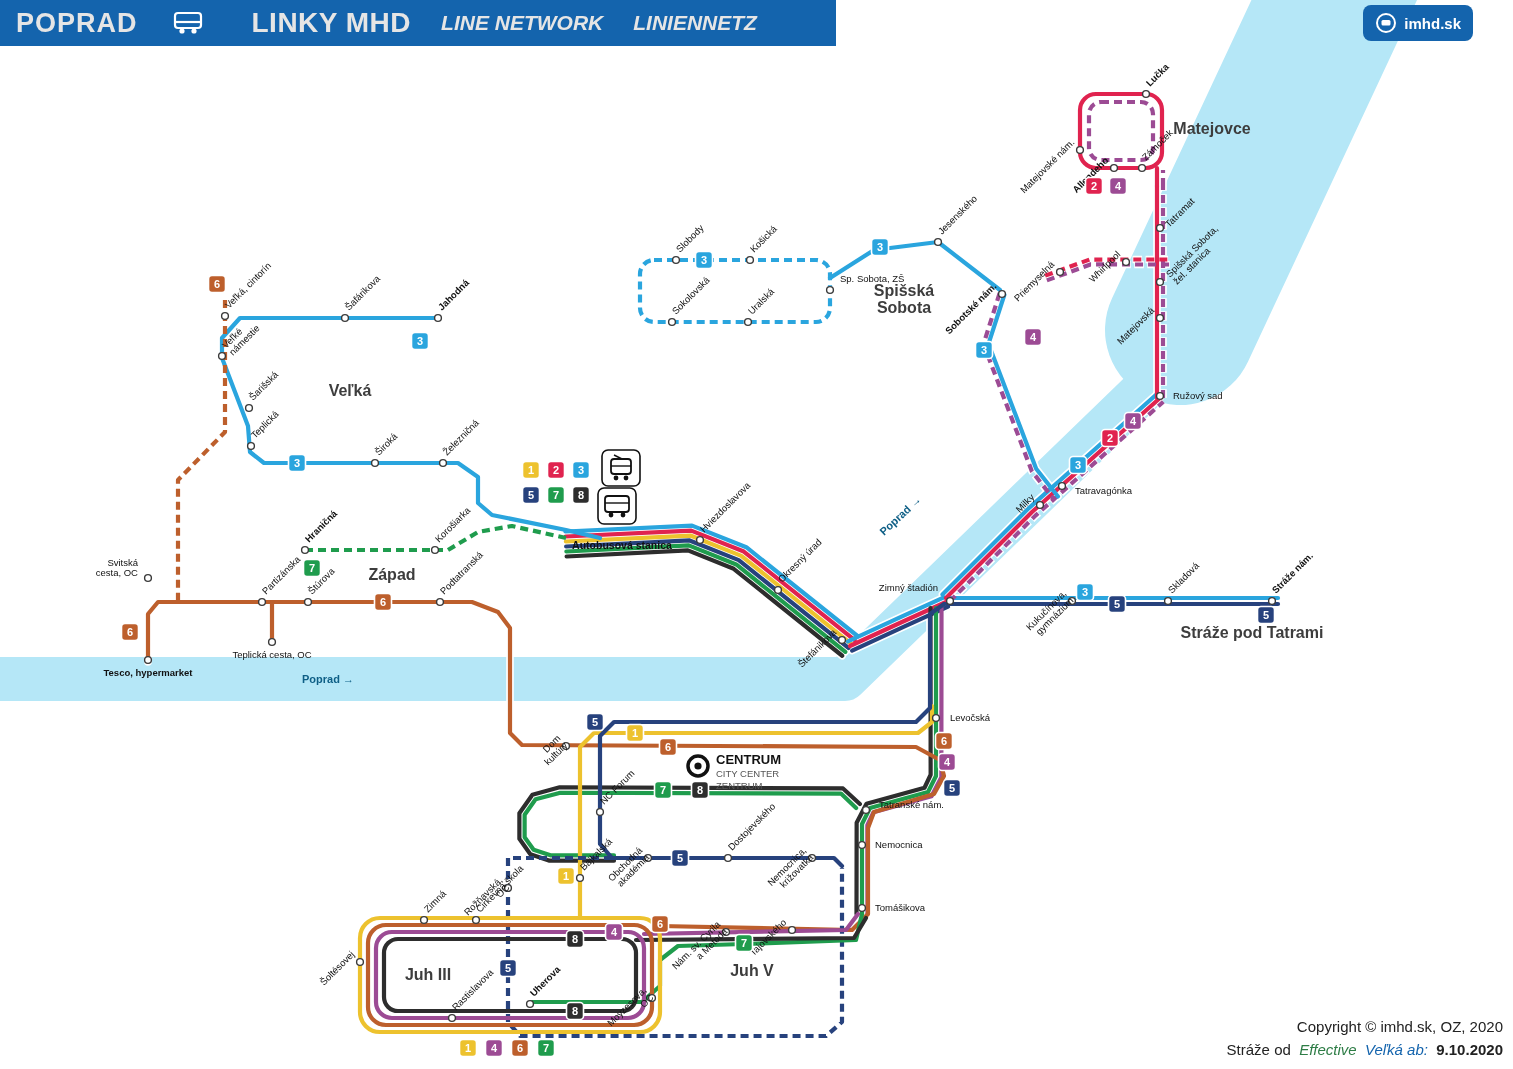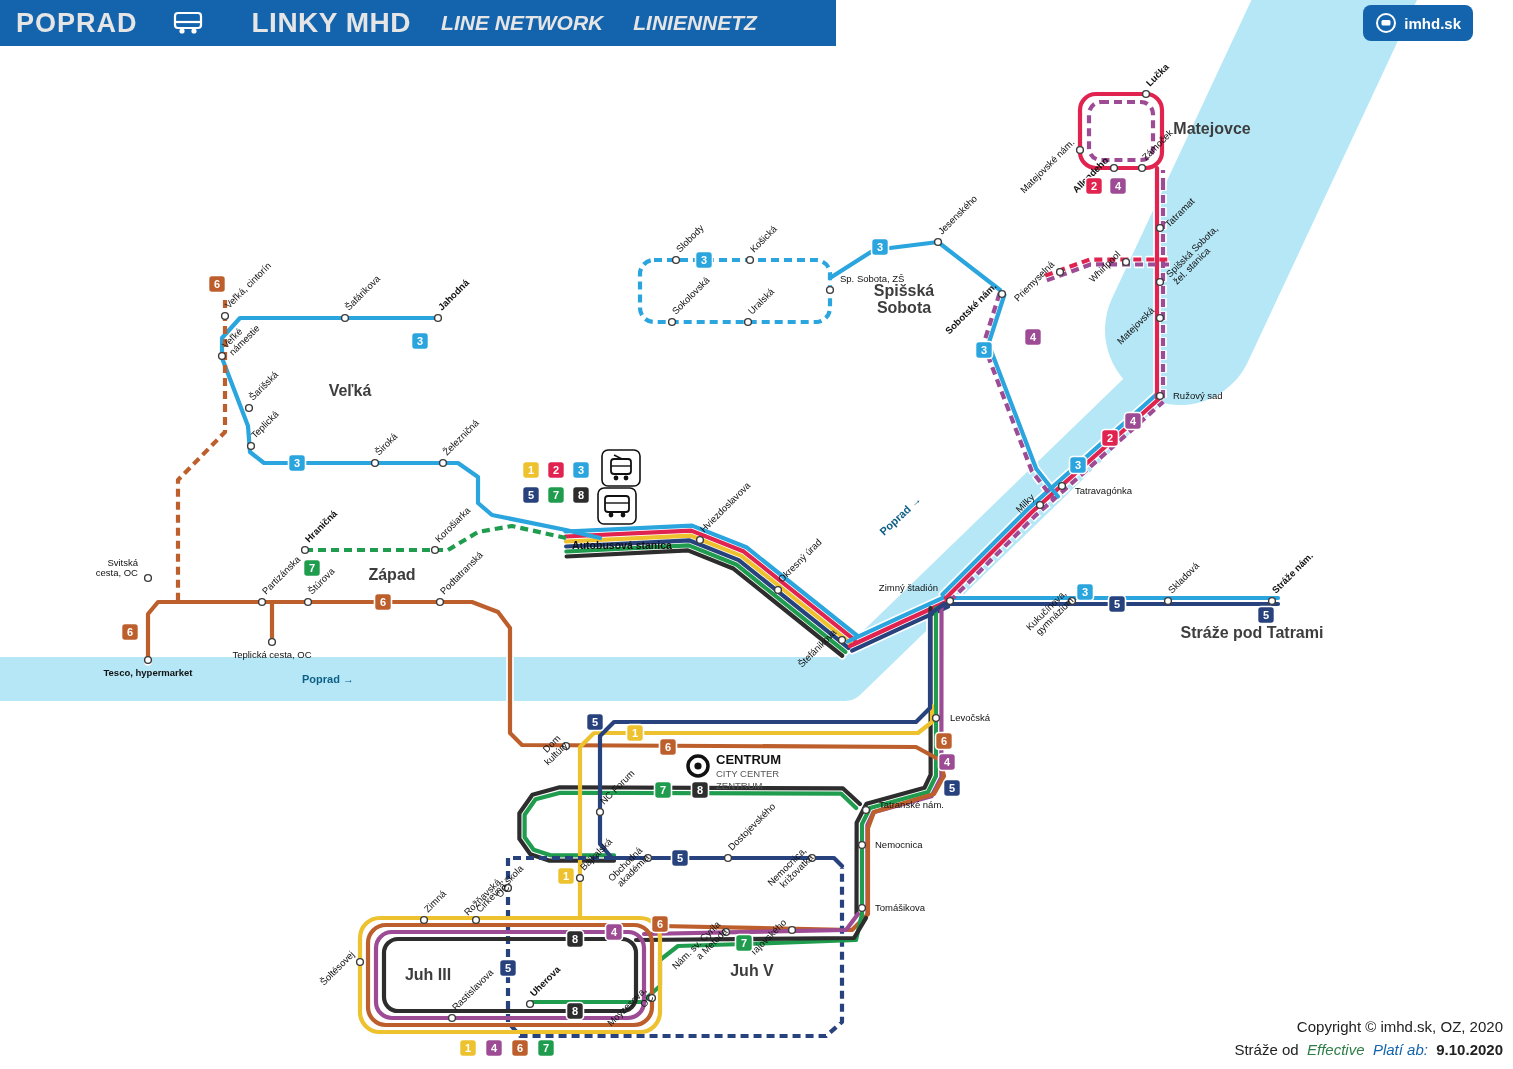--- a/index.html
+++ b/index.html
@@ -396,16 +396,16 @@
     </g>
   </svg>
 
 <div class="ftr">
   <div>
     <span>Copyright © imhd.sk, OZ, 2020</span>
   </div>
   <div>
     <span>Stráže od</span>&nbsp;
     <span class="it green">Effective</span>&nbsp;
-    <span class="it blue">Platí ab:</span>&nbsp;
+    <span class="it blue">Veľká ab:</span>&nbsp;
     <span class="b">9.10.2020</span>
   </div>
 </div>
 
 </body></html>

